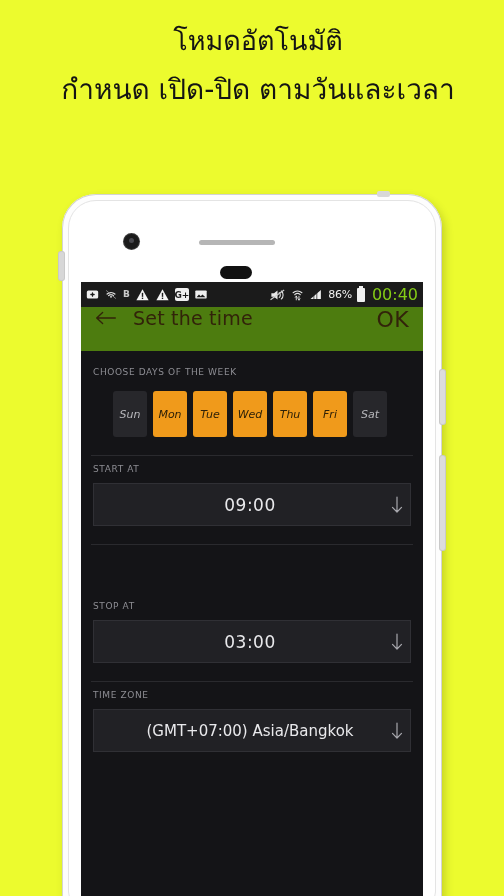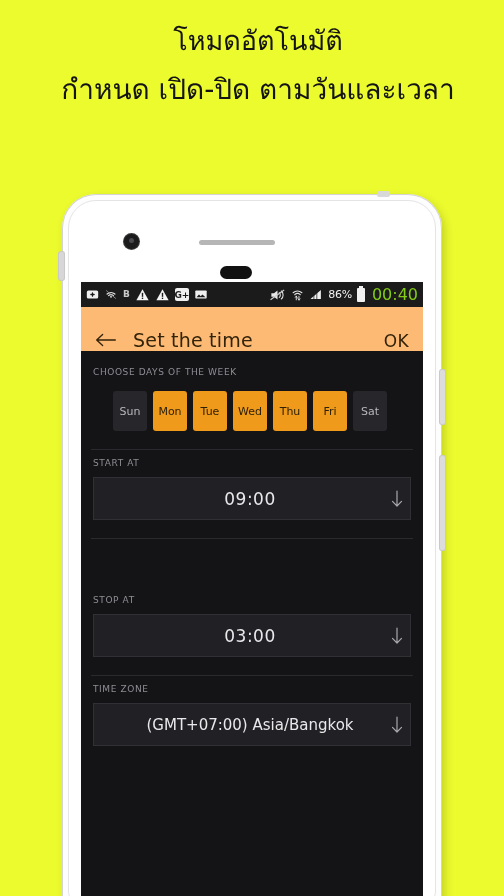--- a/index.html
+++ b/index.html
@@ -204,43 +204,43 @@
   .sb-clock {
     font-size: 16px;
     color: #84cc16;
     letter-spacing: 0px;
     margin-left: 2px;
   }
 
   
   .app-bar {
     height: 44px;
-    background: #fdba74;
+    background: #4d7c0f;
     display: flex;
-    align-items: flex-end;
+    align-items: flex-start;
     padding: 0 14px;
     color: #2a1d06;
   }
   .back-arrow {
     width: 22px;
     height: 22px;
     flex: 0 0 auto;
     display: inline-flex;
     align-items: center;
     justify-content: center;
   }
   .app-title {
     margin-left: 16px;
     font-size: 19px;
     color: #32230a;
     letter-spacing: 0.2px;
     flex: 1 1 auto;
   }
   .ok-btn {
-    font-size: 17px;
+    font-size: 22px;
     color: #32230a;
     letter-spacing: 0.4px;
   }
 
   
   .content {
     background: #141417;
     height: 561px;
     padding: 0;
   }
@@ -251,26 +251,27 @@
     padding: 16px 12px 0 12px;
     text-transform: uppercase;
   }
   .days-row {
     display: flex;
     gap: 6px;
     padding: 14px 0 0 32px;
   }
   .day-chip {
     width: 34px;
-    height: 40px;
+    height: 46px;
     border-radius: 3px;
     display: inline-flex;
     align-items: center;
     justify-content: center;
     font-size: 11px;
+    font-style: italic;
   }
   .day-chip.on {
     background: #f09a1b;
     color: #2e2108;
     text-align: center;
   }
   .day-chip.off {
     background: #27272b;
     color: #b7b7bb;
   }

